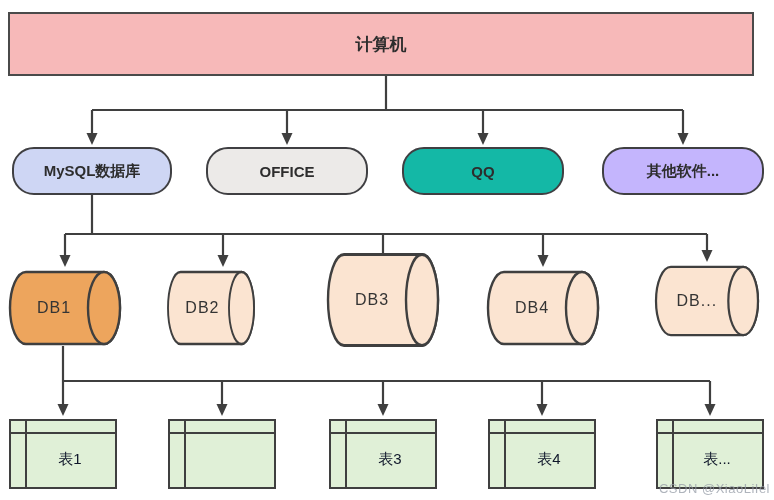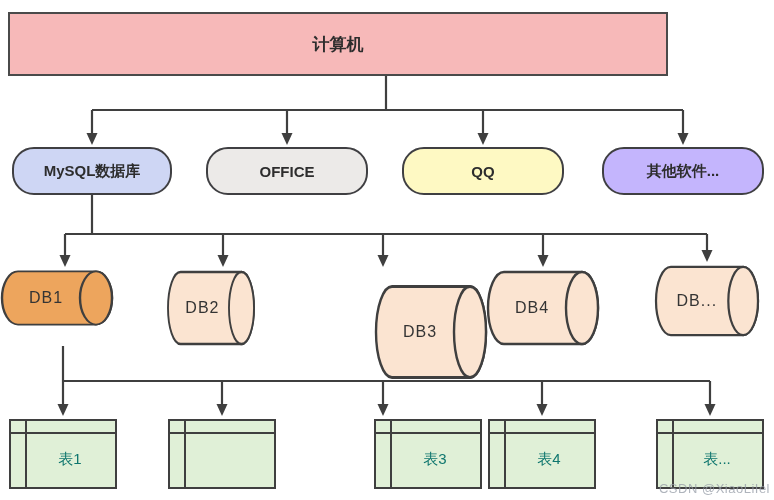--- a/index.html
+++ b/index.html
@@ -7,21 +7,21 @@
     position:relative;width:774px;height:500px;background:#ffffff;overflow:hidden;
     font-family:"Liberation Sans","DejaVu Sans",sans-serif;color:#2d2d2d;
   }
   .connectors{position:absolute;left:0;top:0;width:774px;height:500px;pointer-events:none;}
   .connectors path{stroke:#3f3f3f;stroke-width:2.2;fill:none;}
   .connectors polygon{fill:#3f3f3f;stroke:none;}
 
   .node{position:absolute;display:flex;align-items:center;justify-content:center;box-sizing:border-box;}
 
   .root-box{
-    left:8px;top:12px;width:660px;height:64px;
+    left:8px;top:12px;width:746px;height:64px;
     border:2px solid #4a4a4a;background:#f7b9b9;
     font-size:17px;font-weight:bold;
   }
   .pill{
     top:147px;height:48px;
     border:2px solid #3f3f42;border-radius:22px;background:#eceae8;
     font-size:15px;font-weight:bold;
   }
   .pill.accent{background:#ced6f4;}
   .pill-mysql{left:12px;width:160px;}
@@ -30,39 +30,39 @@
   .pill-other{left:602px;width:162px;}
 
   .cyl{position:absolute;}
   .cyl svg{position:absolute;left:0;top:0;width:100%;height:100%;overflow:visible;}
   .cyl path,.cyl ellipse{stroke:#3f3f3f;stroke-width:2.4;}
   .cyl-label{
     position:absolute;left:0;top:0;width:80%;height:100%;
     display:flex;align-items:center;justify-content:center;
     font-size:16px;letter-spacing:1px;color:#343434;
   }
-  .cyl-1{left:2px;top:270px;width:110px;height:56px;}
+  .cyl-1{left:10px;top:270px;width:110px;height:76px;}
   .cyl-2{left:168px;top:270px;width:86px;height:76px;}
-  .cyl-3{left:328px;top:284px;width:110px;height:96px;margin-left:48px;}
+  .cyl-3{left:328px;top:252px;width:110px;height:96px;}
   .cyl-4{left:488px;top:270px;width:110px;height:76px;}
   .cyl-5{left:656px;top:265px;width:102px;height:72px;}
 
   .tbl{
     position:absolute;top:419px;width:108px;height:70px;
     background:#e0f0d7;border:2px solid #3f3f3f;box-sizing:border-box;
   }
   .tbl .grid-row{position:absolute;left:0;top:11px;width:100%;height:0;border-bottom:2px solid #3f3f3f;}
   .tbl .grid-col{position:absolute;left:14px;top:0;height:100%;width:0;border-right:2px solid #3f3f3f;}
   .tbl .tbl-label{
     position:absolute;left:14px;top:11px;right:0;bottom:0;
-    display:flex;align-items:center;justify-content:center;font-size:15px;color:#0f766e;
+    display:flex;align-items:center;justify-content:center;font-size:15px;color:#0f172a;
   }
   .tbl-1{left:9px;}
   .tbl-2{left:168px;}
-  .tbl-3{left:329px;margin-left:45px;}
+  .tbl-3{left:329px;}
   .tbl-4{left:488px;}
   .tbl-5{left:656px;}
 
   .watermark{
     position:absolute;right:4px;bottom:4px;font-size:13px;
     color:rgba(148,155,165,0.75);letter-spacing:0.5px;pointer-events:none;
   }
 </style>
 </head>
 <body>
@@ -95,21 +95,21 @@
   <div class="node root-box" style="background: rgb(247, 185, 185);">
     <span>计算机</span>
   </div>
 
   <div class="node pill pill-office" style="background: rgb(236, 234, 232);">
     <span>OFFICE</span>
   </div>
   <div class="node pill accent pill-mysql" style="background: rgb(206, 214, 244);">
     <span>MySQL数据库</span>
   </div>
-  <div class="node pill pill-qq" style="background: #fef9c3;">
+  <div class="node pill pill-qq" style="background: #14b8a6;">
     <span>QQ</span>
   </div>
   <div class="node pill pill-other" style="background: #c4b5fd;">
     <span>其他软件...</span>
   </div>
 
   <div class="cyl cyl-1">
     <svg viewBox="0 0 110 76" preserveAspectRatio="none">
       <path d="M16,2 L94,2 A16,36 0 0 1 94,74 L16,74 A16,36 0 0 1 16,2 Z" fill="#eda55d"></path>
       <ellipse cx="94" cy="38" rx="16" ry="36" fill="#eda55d"></ellipse>

